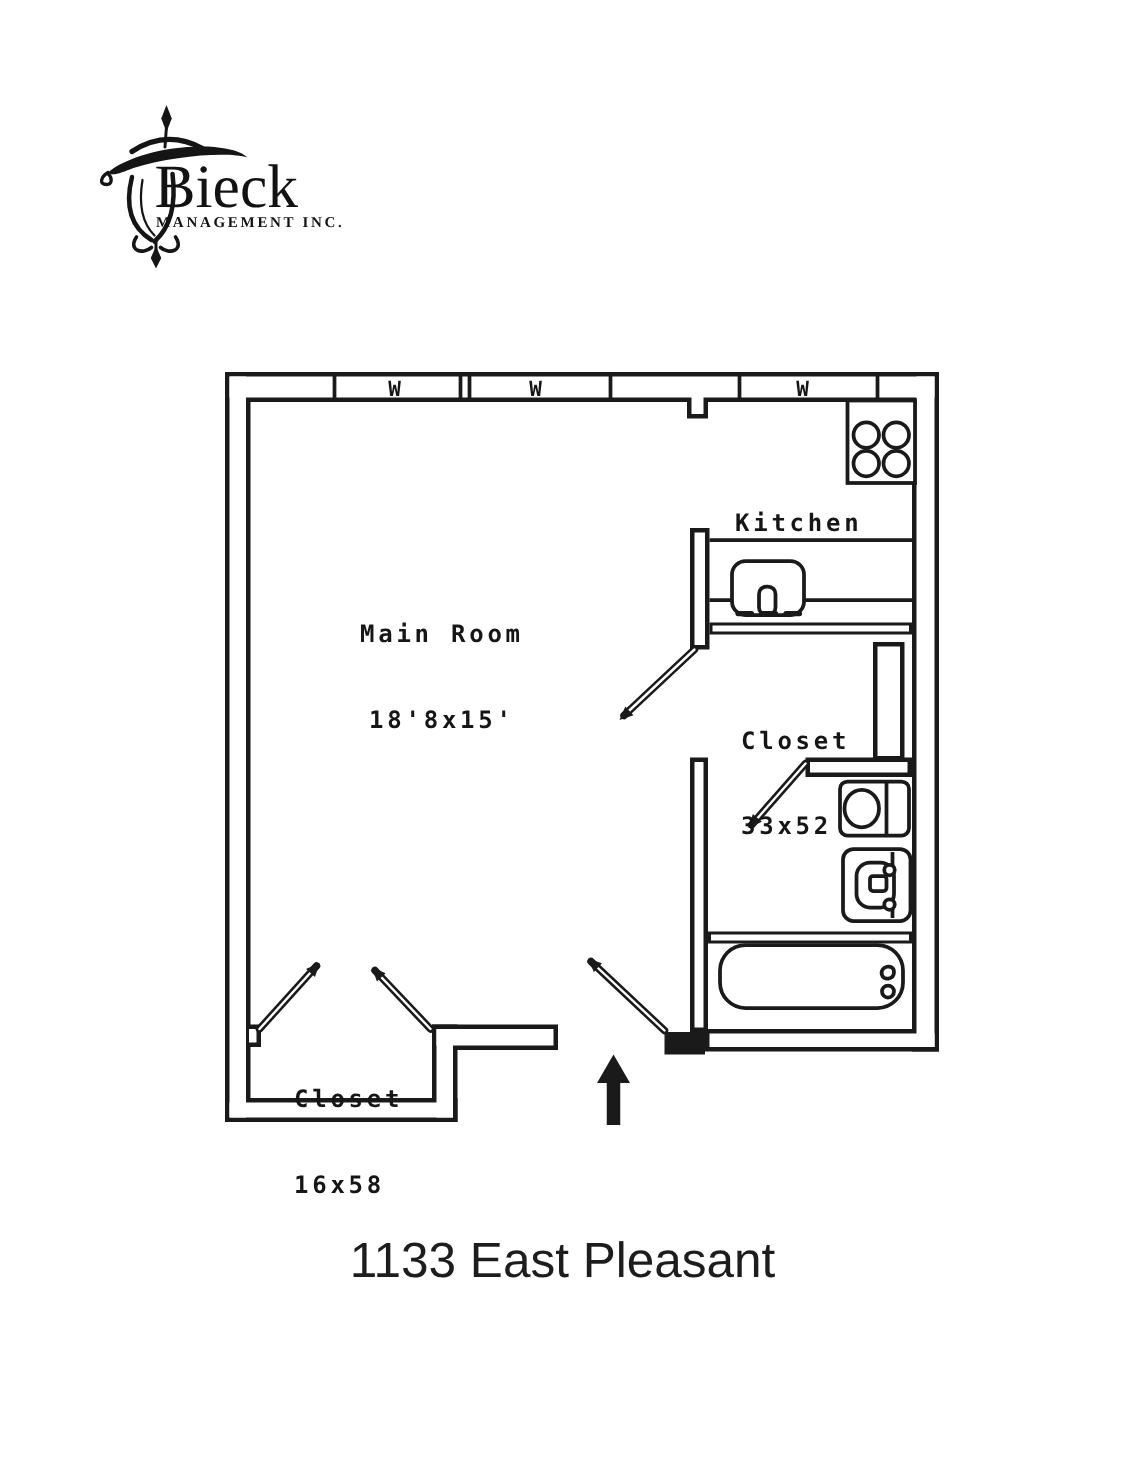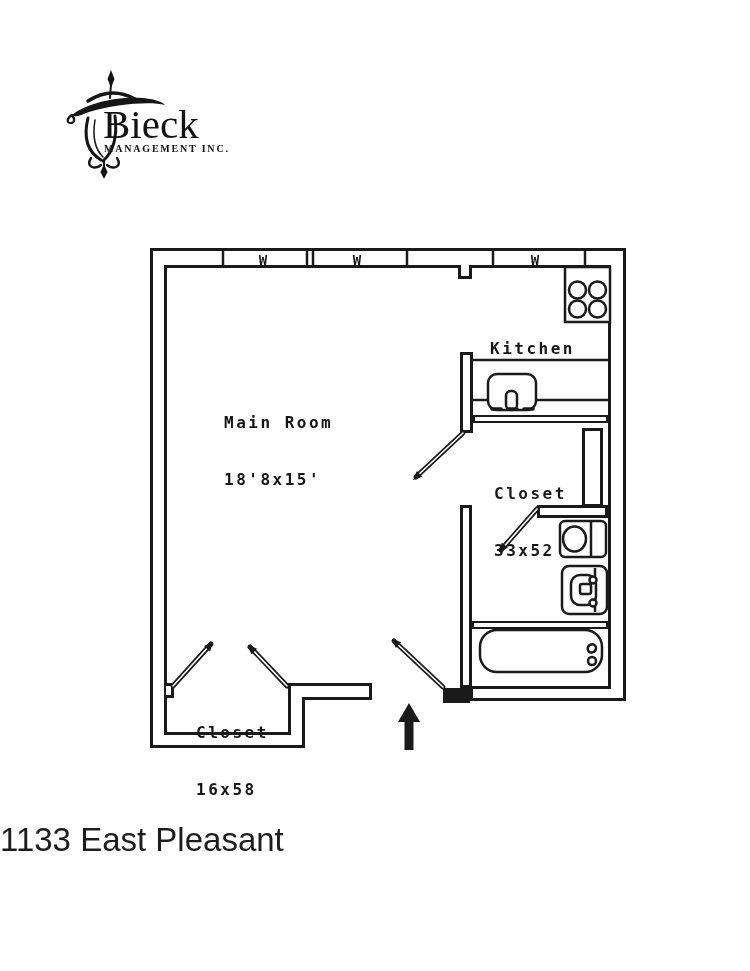--- a/index.html
+++ b/index.html
@@ -3,21 +3,21 @@
 <meta charset="utf-8">
 <style>
   html,body { margin:0; padding:0; background:#ffffff; }
   .page { position:relative; width:750px; height:971px; background:#ffffff; overflow:hidden;
           font-family:"DejaVu Sans Mono", monospace; color:#1a1a1a; }
   .plan-svg { position:absolute; left:0; top:0; }
   .room-label { position:absolute; font-family:"DejaVu Sans Mono", monospace; font-weight:700;
                 font-size:16px; line-height:19px; letter-spacing:2.5px; color:#161616; white-space:pre; }
   .wmark { position:absolute; transform:translate(-50%,-50%); font-family:"DejaVu Sans Mono", monospace;
            font-weight:700; font-size:14px; color:#161616; }
-  .caption { position:absolute; left:0; right:0; top:819px; 
+  .caption { position:absolute; left:0; right:0; top:819px; text-align:center;
              font-family:"Liberation Sans", sans-serif; font-size:33px; line-height:41px; color:#1d1d1d; }
   .brand { position:absolute; left:103px; top:100px; font-family:"Liberation Serif", serif;
            font-size:41px; color:#121212; }
   .brand-sub { position:absolute; left:104px; top:143px; font-family:"Liberation Serif", serif;
                font-size:10px; font-weight:700; letter-spacing:1.8px; color:#121212; }
   .lantern { position:absolute; left:55px; top:60px; }
 </style>
 </head>
 <body>
 
@@ -160,21 +160,21 @@
     <path d="M409,703 L420,722 L413.5,722 L413.5,750 L404.5,750 L404.5,722 L398,722 Z" fill="#1a1a1a"></path>
   </svg>
 
   <div class="wmark" style="left:263px; top:260px;">W</div>
   <div class="wmark" style="left:357px; top:260px;">W</div>
   <div class="wmark" style="left:535px; top:260px;">W</div>
 
   <div class="room-label" style="left:452px; top:301px;margin-left:38px;">
     <div>Kitchen</div>
   </div>
-  <div class="room-label" style="left:224px; top:375px;">
+  <div class="room-label" style="left:240px; top:375px;text-align:center;">
     <div>Main Room</div>
     <div>18'8x15'</div>
   </div>
   <div class="room-label" style="left:494px; top:446px;">
     <div>Closet</div>
     <div>33x52</div>
   </div>
   <div class="room-label" style="left:196px; top:685px;">
     <div>Closet</div>
     <div>16x58</div>

